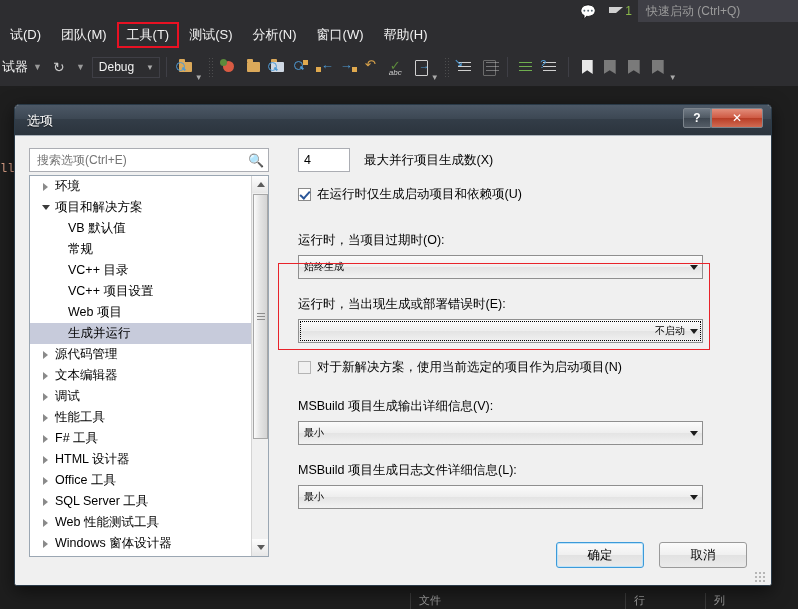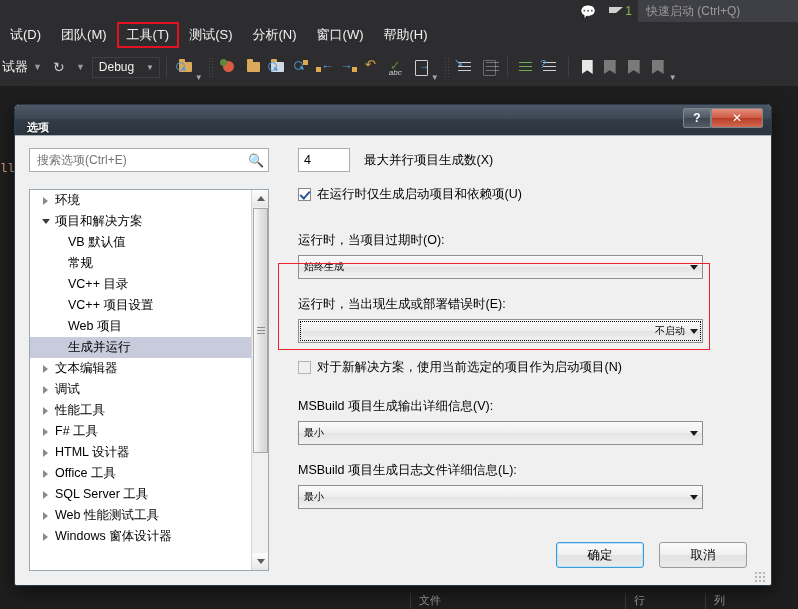--- a/index.html
+++ b/index.html
@@ -115,23 +115,22 @@
     box-shadow:0 0 0 1px rgba(255,255,255,.18) inset, 0 5px 18px rgba(0,0,0,.55);
     box-sizing:border-box;
     overflow:hidden;
   }
   #dlg-titlebar{
     position:relative;height:30px;
     background:linear-gradient(to bottom,#4c5866 0%,#3d4854 45%,#333d48 46%,#2b343d 100%);
     border-bottom:1px solid #aab2ba;
   }
   #dlg-title{
-    position:absolute;left:12px;top:15px;color:#ffffff;font-size:11px;
+    position:absolute;left:12px;top:7px;color:#ffffff;font-size:13px;
     text-shadow:0 1px 1px rgba(0,0,0,.6);
-    font-weight:bold;
   }
   .dlg-btn{
     position:absolute;top:3px;height:20px;border:1px solid #7d858d;
     display:flex;align-items:center;justify-content:center;
     font-size:12px;font-weight:bold;color:#fff;box-sizing:border-box;
   }
   #dlg-help-btn{
     right:60px;width:28px;
     background:linear-gradient(to bottom,#707a85,#4e5862 50%,#3d4650 51%,#545d67);
     border-radius:2px 0 0 2px;
@@ -151,21 +150,21 @@
     display:flex;align-items:center;
   }
   #search-input{
     border:0;outline:0;background:transparent;flex:1;padding-left:7px;
     font-family:inherit;font-size:12px;color:#6e6e6e;
   }
   #search-icon{width:24px;display:flex;align-items:center;justify-content:center;color:#4a4a4a;font-size:13px;}
 
   
   #tree-panel{
-    position:absolute;left:14px;top:53px;width:240px;height:382px;
+    position:absolute;left:14px;top:39px;width:240px;height:382px;
     background:#ffffff;border:1px solid #9ba7b3;box-sizing:border-box;
     overflow:hidden;
   }
   #tree-list{position:absolute;left:0;top:0;right:17px;top:0;}
   .tree-row{
     height:21px;display:flex;align-items:center;font-size:12.5px;color:#000;
     padding-left:8px;white-space:nowrap;box-sizing:border-box;
   }
   .tree-row.selected{background:#c7cbdb;}
   .tw{width:15px;display:flex;align-items:center;justify-content:center;}
@@ -434,20 +433,26 @@
         <div class="tree-row child">
           <span class="tree-label">Web 项目</span>
         </div>
         <div class="tree-row child selected">
           <span class="tree-label">生成并运行</span>
         </div>
         <div class="tree-row">
           <span class="tw">
               <i class="arrow-closed"></i>
             </span>
+          <span class="tree-label">源代码管理</span>
+        </div>
+        <div class="tree-row">
+          <span class="tw">
+              <i class="arrow-closed"></i>
+            </span>
           <span class="tree-label">文本编辑器</span>
         </div>
         <div class="tree-row">
           <span class="tw">
               <i class="arrow-closed"></i>
             </span>
           <span class="tree-label">调试</span>
         </div>
         <div class="tree-row">
           <span class="tw">

